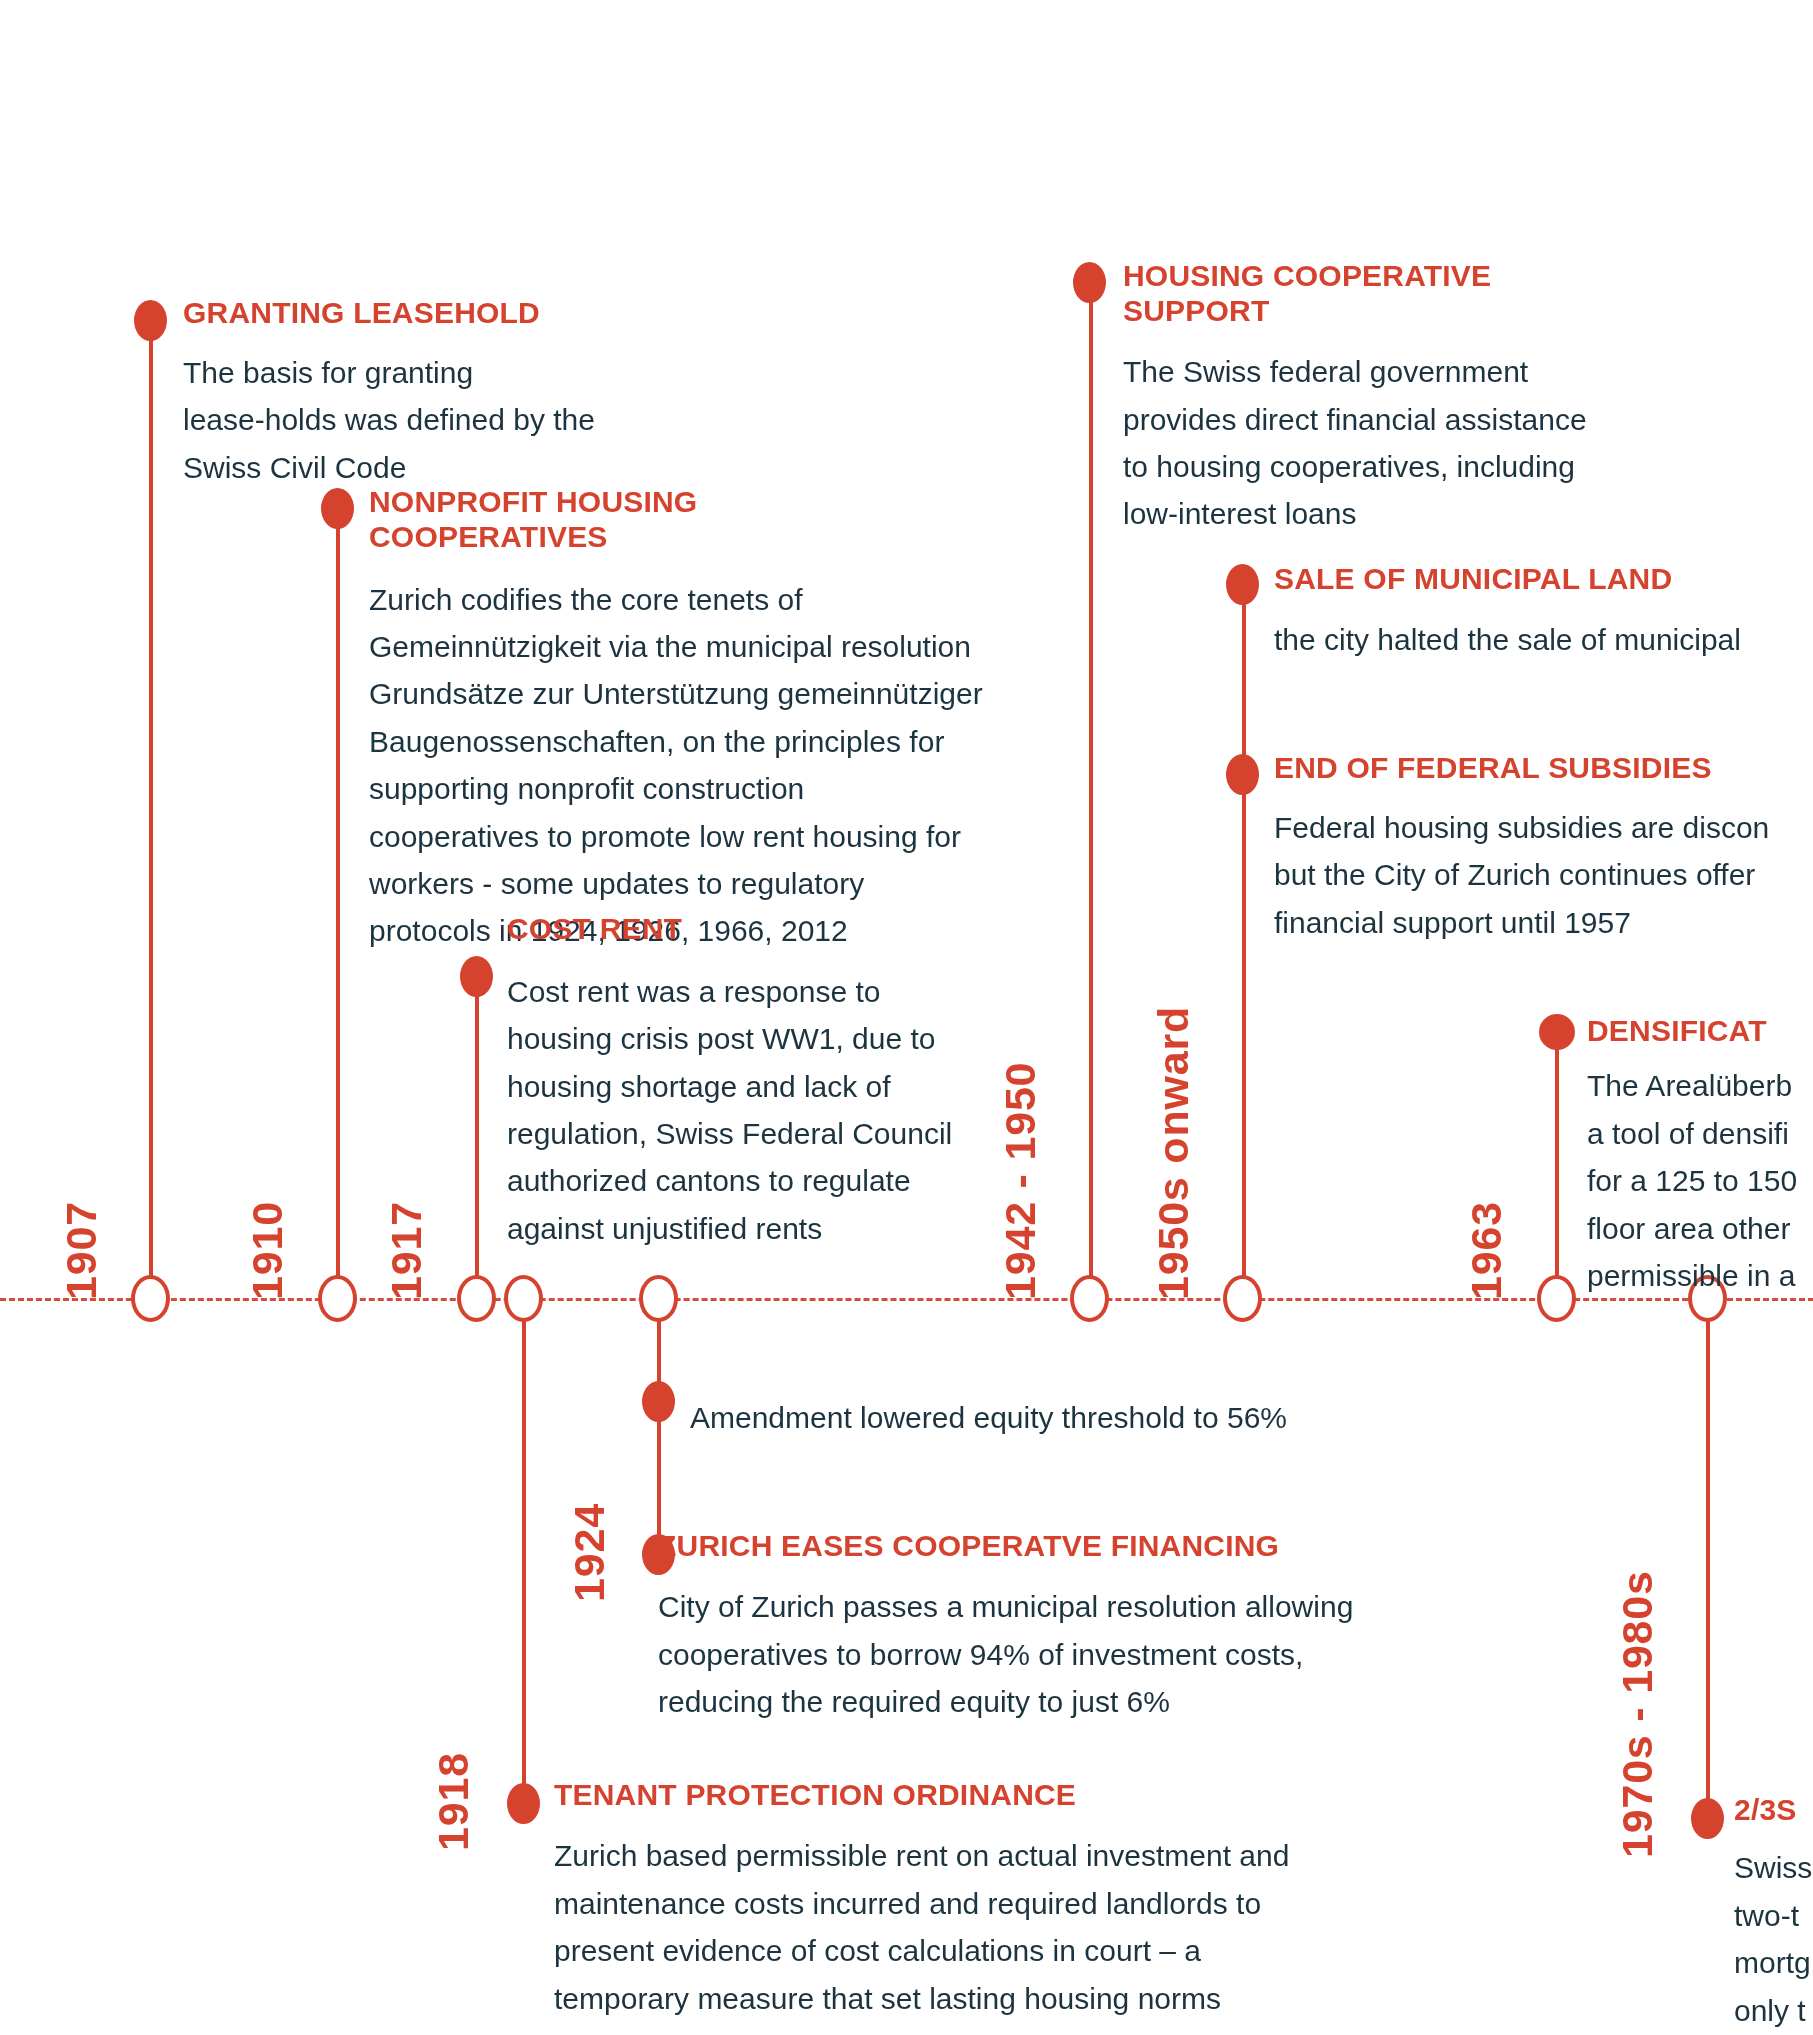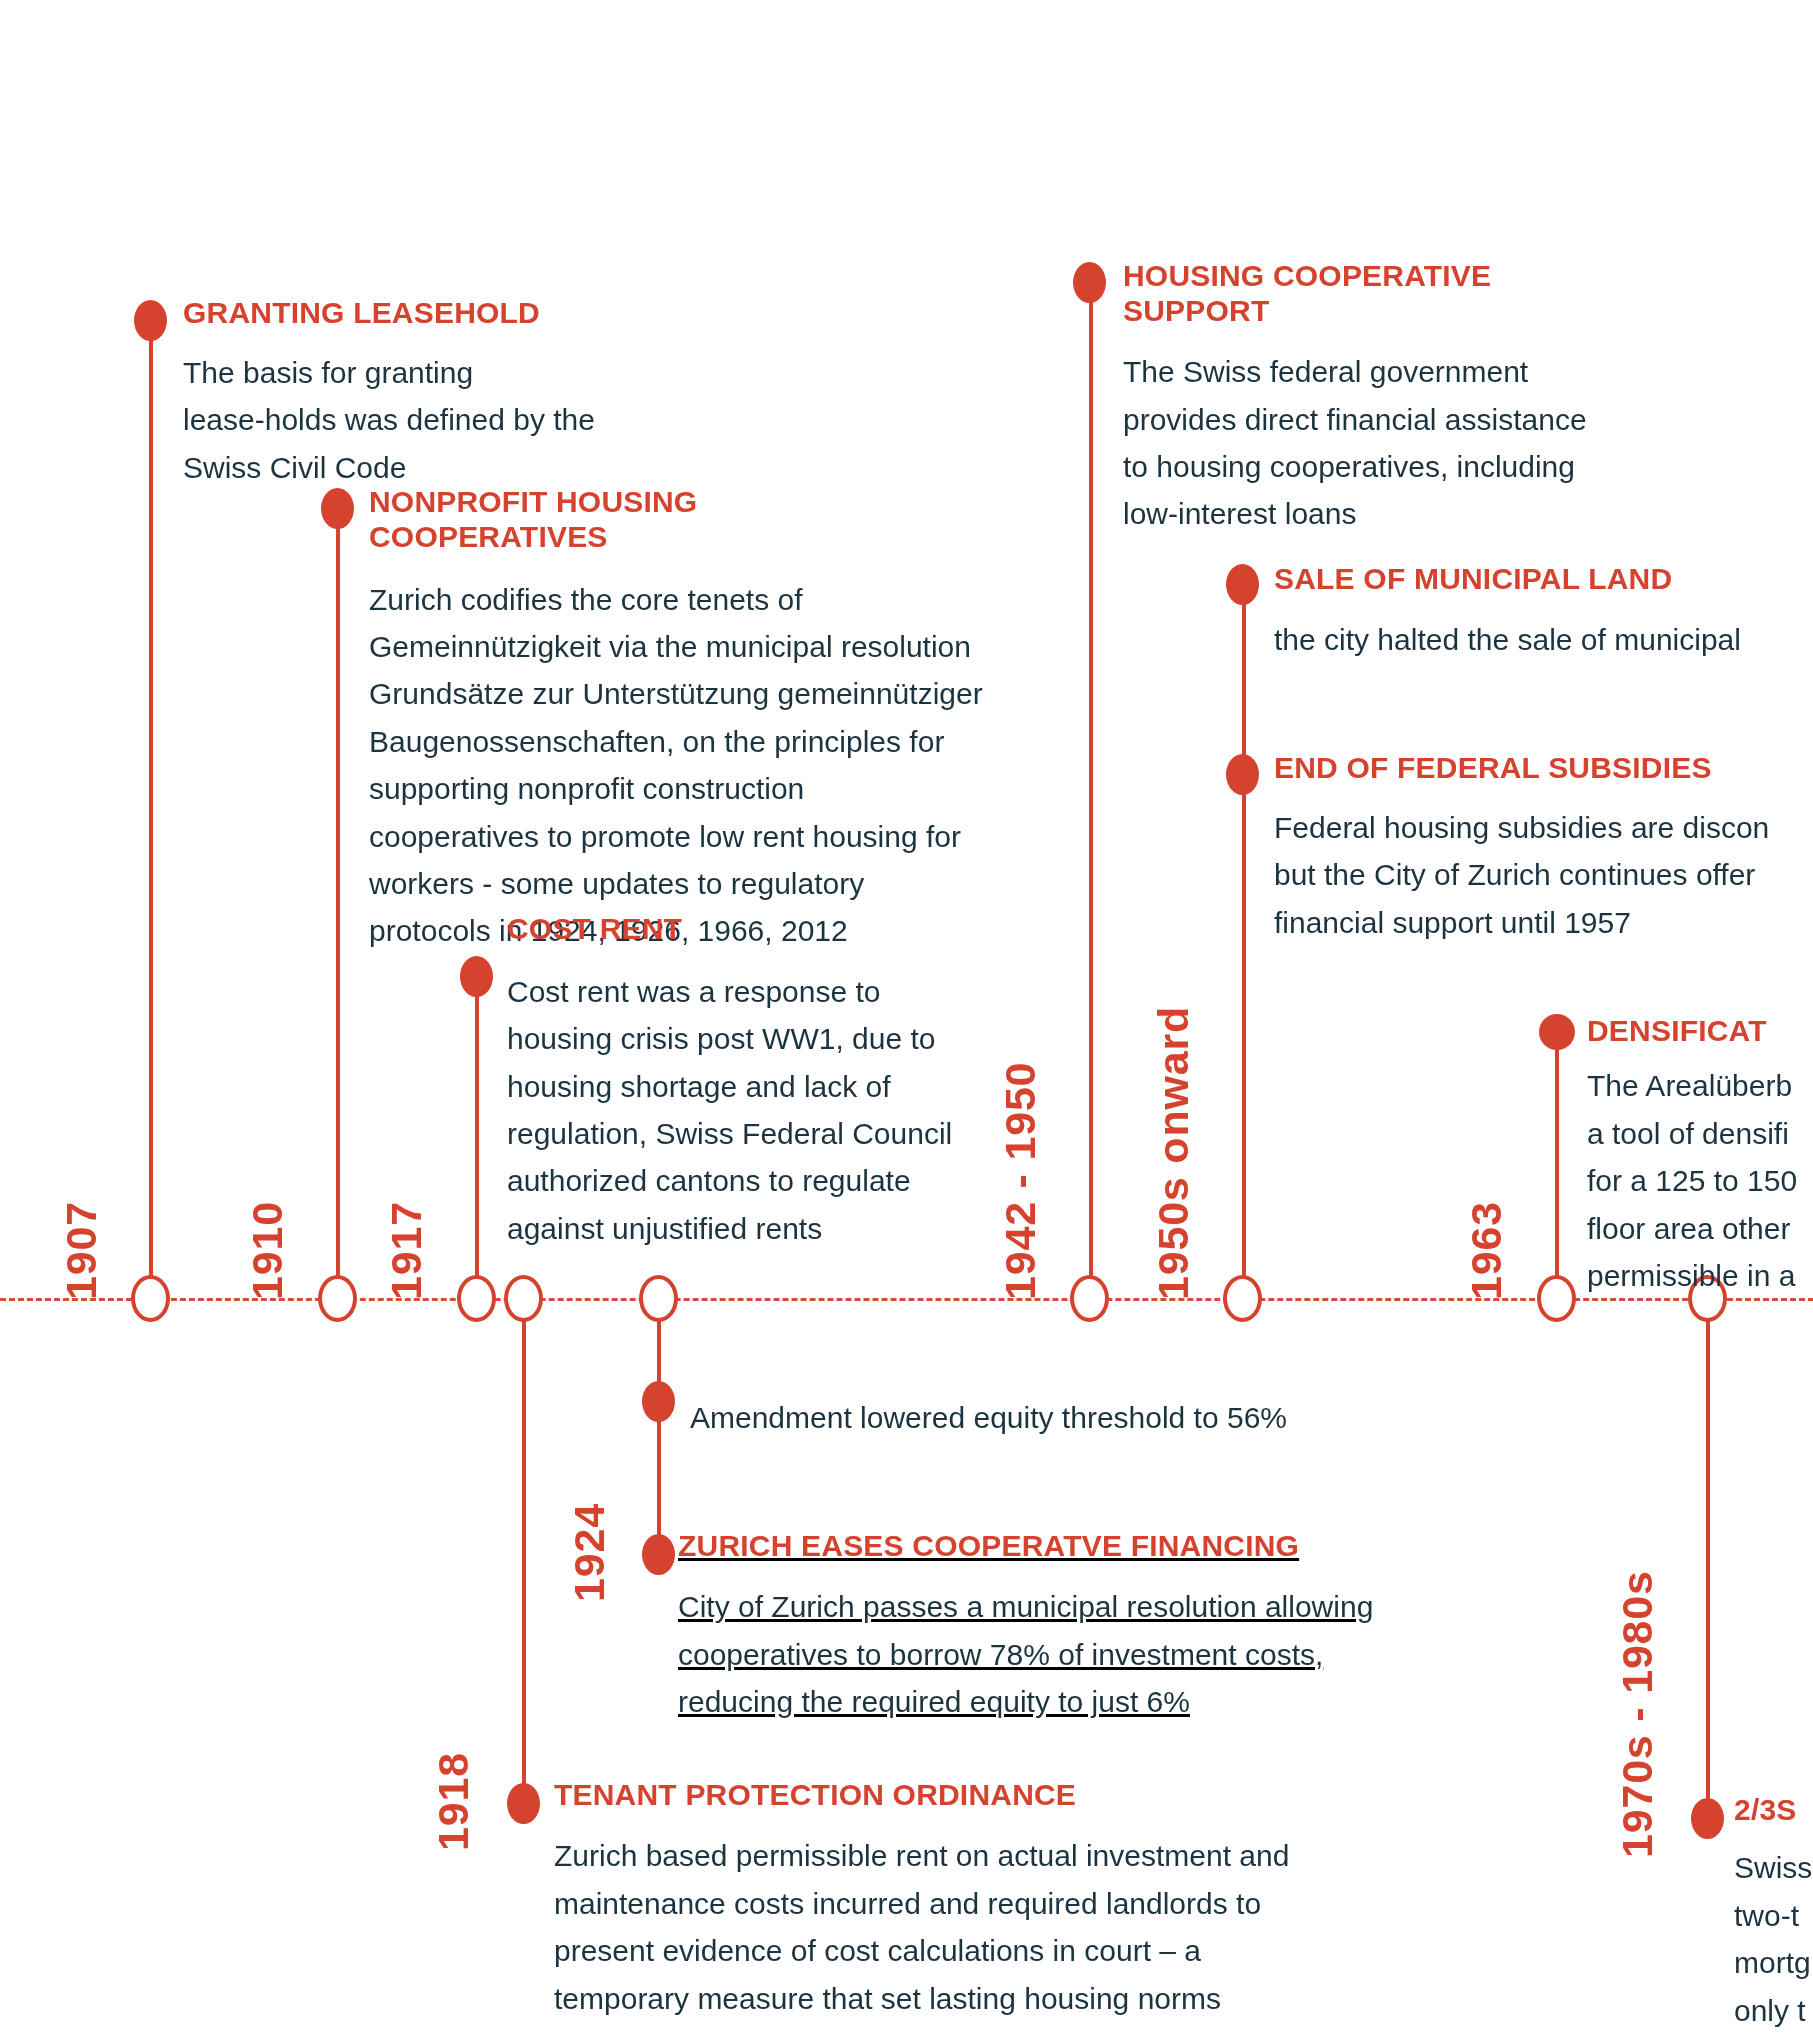--- a/index.html
+++ b/index.html
@@ -186,24 +186,24 @@
 floor area other
 permissible in a</p>
   </div>
 
   <div class="dot" style="left:642px;top:1381px;"></div>
   <div class="card" style="left:690px;top:1377px;width:829px;">
     <p style="margin-top:16.6px;">Amendment lowered equity threshold to 56%</p>
   </div>
 
   <div class="dot" style="left:642px;top:1534px;"></div>
-  <div class="card" style="left:678px;top:1529px;width:867px;text-decoration:underline;">
+  <div class="card" style="left:658px;top:1529px;width:867px;">
     <h3>ZURICH EASES COOPERATVE FINANCING</h3>
     <p style="margin-top:19.6px;">City of Zurich passes a municipal resolution allowing
-cooperatives to borrow 78% of investment costs,
+cooperatives to borrow 94% of investment costs,
 reducing the required equity to just 6%</p>
   </div>
 
   <div class="dot" style="left:507px;top:1783px;"></div>
   <div class="card" style="left:554px;top:1778px;width:905px;">
     <h3>TENANT PROTECTION ORDINANCE</h3>
     <p style="margin-top:19.6px;">Zurich based permissible rent on actual investment and
 maintenance costs incurred and required landlords to
 present evidence of cost calculations in court – a
 temporary measure that set lasting housing norms</p>

